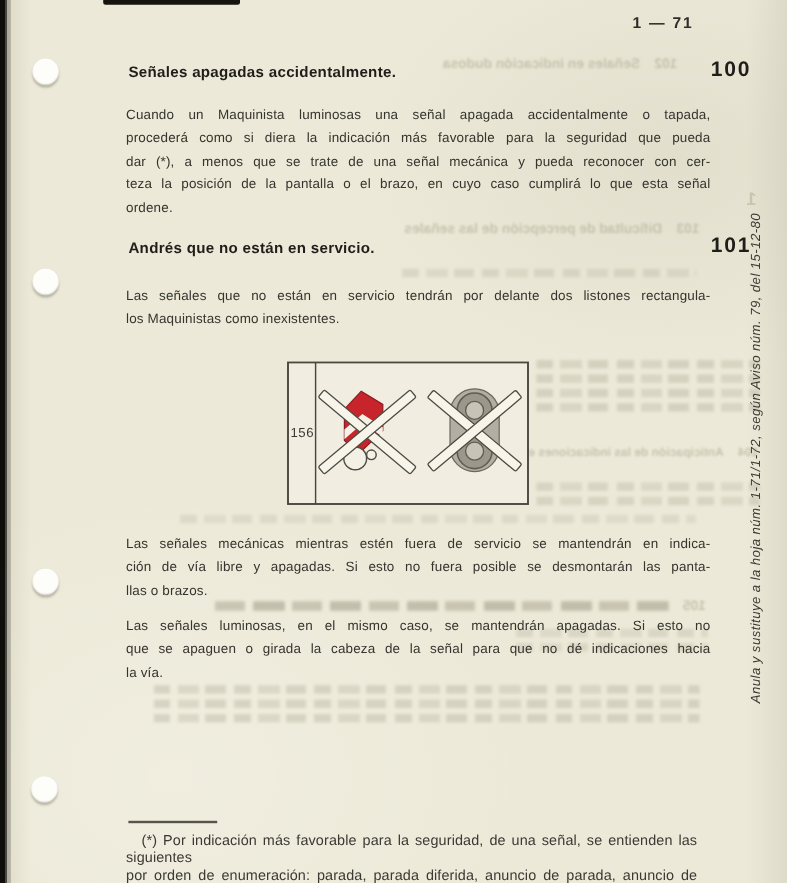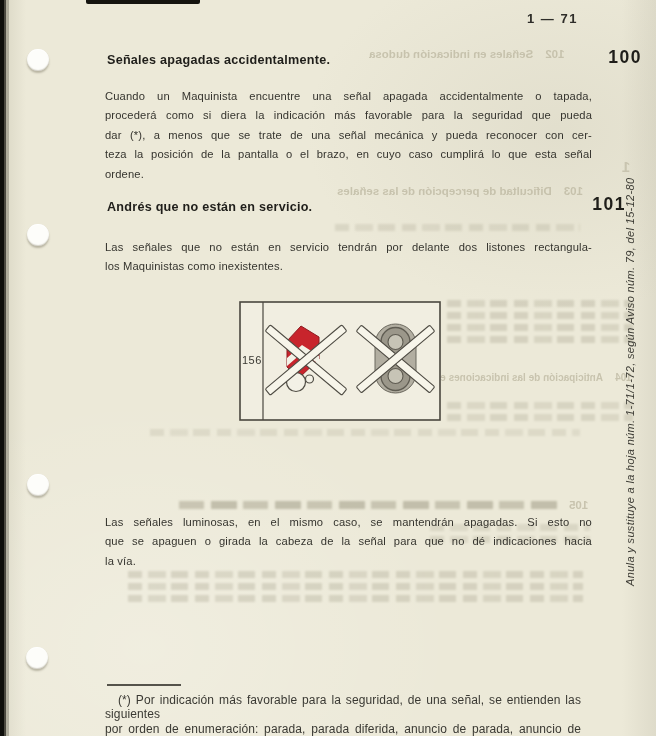--- a/index.html
+++ b/index.html
@@ -114,23 +114,23 @@
       <div class="gl"></div>
         <div class="gl"></div>
         <div class="gl"></div>
     </div>
     <div class="ghost-digit" style="left:622px;top:158px;">1</div>
   </div>
 
   <div class="abs pageno">1 — 71</div>
 
   <div class="abs h" style="left:107px;top:53px;">Señales apagadas accidentalmente.</div>
-  <div class="abs num" style="left:596px;top:47px;">100</div>
+  <div class="abs num" style="left:580px;top:47px;">100</div>
   <div class="abs para" style="top:87px;">
-      <div class="tl">Cuando un Maquinista encuentre una señal apagada accidentalmente o tapada,</div>
+      <div class="tl">Cuando un Maquinista luminosas una señal apagada accidentalmente o tapada,</div>
       <div class="tl">procederá como si diera la indicación más favorable para la seguridad que pueda</div>
       <div class="tl">dar (*), a menos que se trate de una señal mecánica y pueda reconocer con cer-</div>
       <div class="tl">teza la posición de la pantalla o el brazo, en cuyo caso cumplirá lo que esta señal</div>
       <div class="tl">ordene.</div>
     </div>
 
   <div class="abs h" style="left:107px;top:200px;">Andrés que no están en servicio.</div>
   <div class="abs num" style="left:580px;top:194px;">101</div>
   <div class="abs para" style="top:238px;">
       <div class="tl">Las señales que no están en servicio tendrán por delante dos listones rectangula-</div>
@@ -159,20 +159,25 @@
       <circle cx="156.5" cy="41" r="7.5" fill="#c7c4b6" stroke="#5f5c52" stroke-width="1.1"></circle>
       <circle cx="156.5" cy="75" r="14.5" fill="#9b978a" stroke="#5f5c52" stroke-width="1.3"></circle>
       <circle cx="156.5" cy="75" r="7.5" fill="#c7c4b6" stroke="#5f5c52" stroke-width="1.1"></circle>
     </g>
     <g>
       <rect x="108.5" y="54" width="96" height="8" rx="1.5" transform="rotate(40 156.5 58)" fill="#f7f5ea" stroke="#4f4c44" stroke-width="1.1"></rect>
       <rect x="108.5" y="54" width="96" height="8" rx="1.5" transform="rotate(-40 156.5 58)" fill="#f7f5ea" stroke="#4f4c44" stroke-width="1.1"></rect>
     </g>
   </svg>
 
+  <div class="abs para" style="top:445px;">
+      <div class="tl">Las señales mecánicas mientras estén fuera de servicio se mantendrán en indica-</div>
+      <div class="tl">ción de vía libre y apagadas. Si esto no fuera posible se desmontarán las panta-</div>
+      <div class="tl">llas o brazos.</div>
+    </div>
   <div class="abs para" style="top:513px;">
       <div class="tl">Las señales luminosas, en el mismo caso, se mantendrán apagadas. Si esto no</div>
       <div class="tl">que se apaguen o girada la cabeza de la señal para que no dé indicaciones hacia</div>
       <div class="tl">la vía.</div>
     </div>
 
   <div class="abs fnrule"></div>
   <div class="abs footnote">
       <div class="tl">(*) Por indicación más favorable para la seguridad, de una señal, se entienden las siguientes</div>
       <div class="tl">por orden de enumeración: parada, parada diferida, anuncio de parada, anuncio de precaución y pre-</div>

